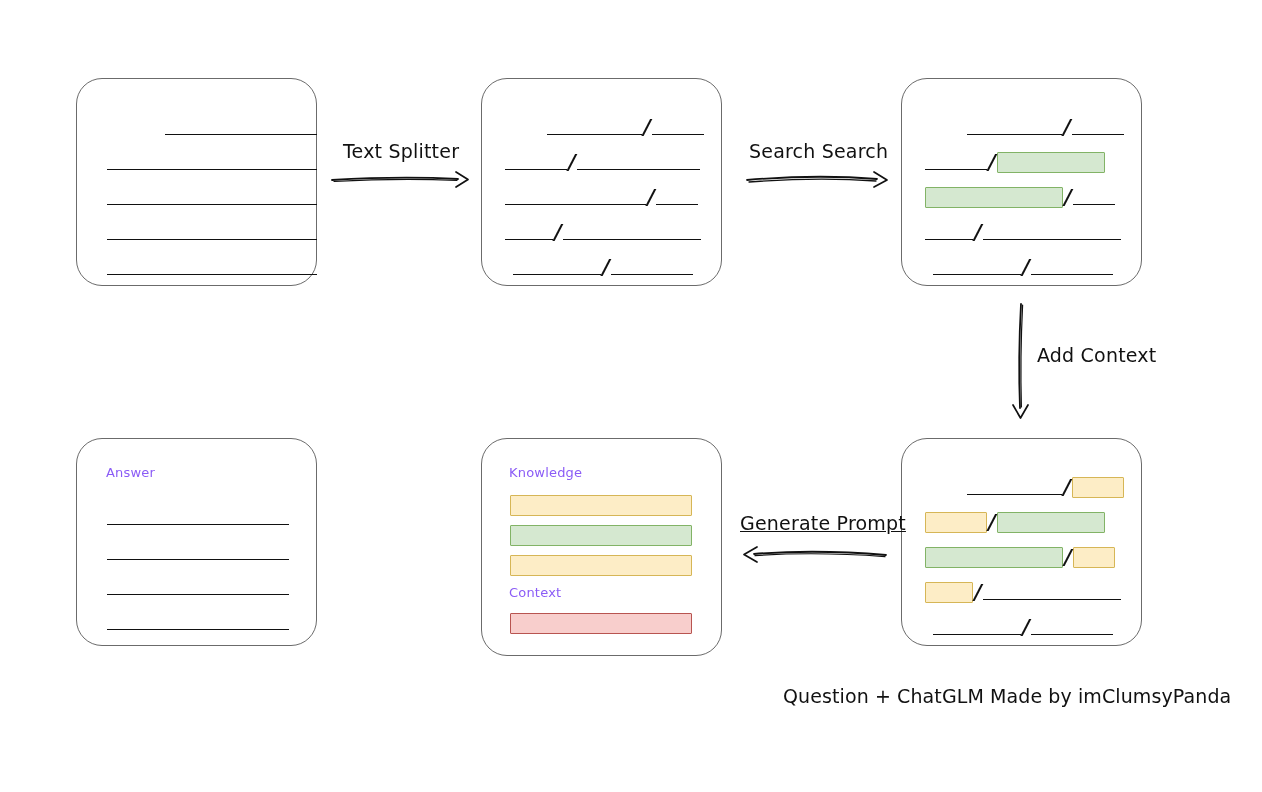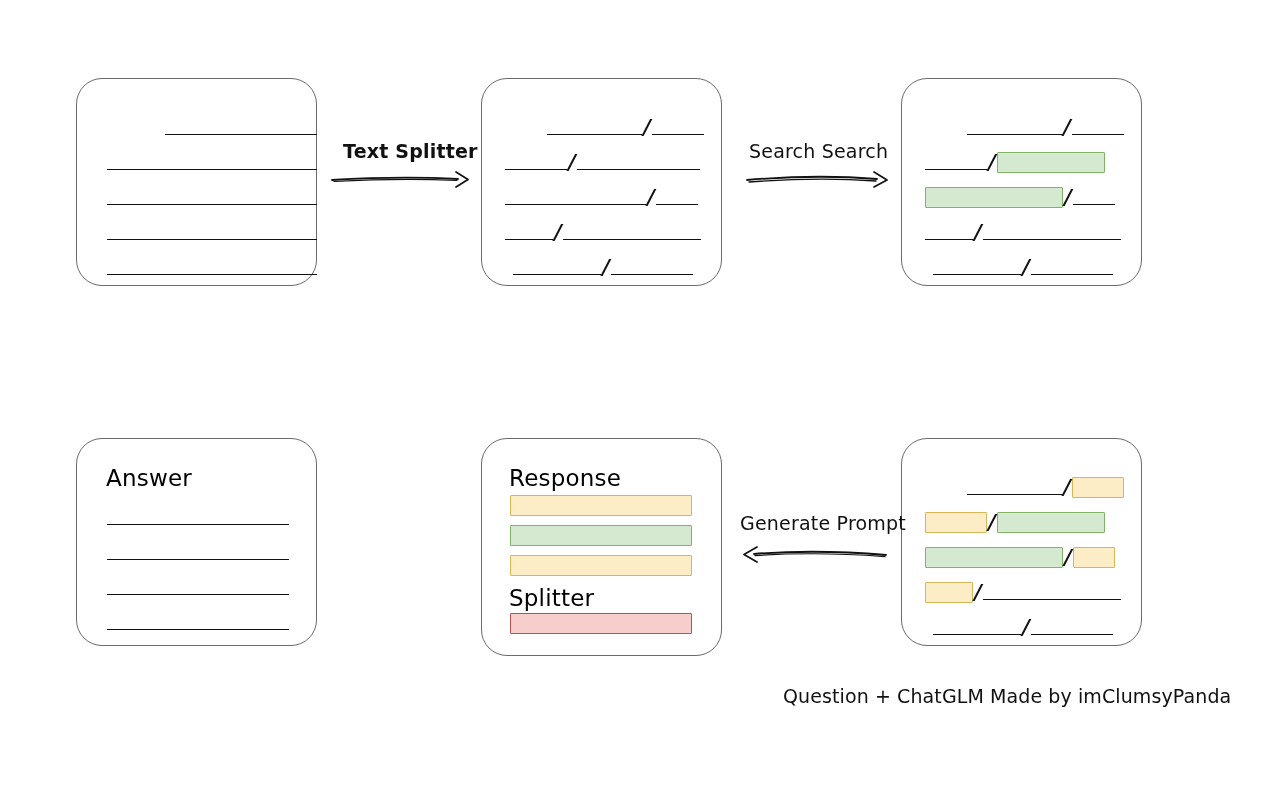--- a/index.html
+++ b/index.html
@@ -82,23 +82,23 @@
     line-height: 14px;
     color: #111111;
     padding: 0 1px;
     transform: translateY(-1px);
   }
 
   
   .box-heading {
     position: absolute;
     font-family: "DejaVu Sans", sans-serif;
-    font-size: 23px;
+    font-size: 13px;
     letter-spacing: 0.2px;
-    color: #000000;
+    color: #8b5cf6;
     white-space: nowrap;
   }
 
   
   .bar {
     position: absolute;
     box-sizing: border-box;
     height: 21px;
     border-radius: 1px;
   }
@@ -147,21 +147,21 @@
         </div>
         <div class="row" style="top: 105px;">
           <span class="seg line" style="width: 210px;"></span>
         </div>
         <div class="row" style="top: 140px;">
           <span class="seg line" style="width: 210px;"></span>
         </div>
       </div>
   </div>
 
-  <div class="arrow-group" style="left:330px; top:140px; width:140px; height:60px;font-weight:bold;">
+  <div class="arrow-group" style="left:330px; top:140px; width:140px; height:60px;">
     <div class="arrow-label" style="left:13px; top:0px;">Text Splitter</div>
     <svg width="140" height="60" viewBox="0 0 140 60">
       <path d="M2,40 Q70,36 128,39" stroke="#111" stroke-width="1.8" fill="none" stroke-linecap="round"></path>
       <path d="M4,41.5 Q70,38 127,40.5" stroke="#111" stroke-width="1.2" fill="none" stroke-linecap="round"></path>
       <path d="M126,32 L138,39.5 L126,47" stroke="#111" stroke-width="1.7" fill="none" stroke-linejoin="round" stroke-linecap="round"></path>
     </svg>
   </div>
 
   <div class="note-box" style="left:481px; top:78px; width:241px; height:208px;">
     <div class="box-inner" id="rows-split_document" style="left:23px; top:38px; right:20px;">
@@ -229,20 +229,28 @@
         </div>
         <div class="row" style="top: 140px;">
           <span class="seg gap" style="width: 8px;"></span>
           <span class="seg line" style="width: 88px;"></span>
           <span class="slash">/</span>
           <span class="seg line" style="width: 82px;"></span>
         </div>
       </div>
   </div>
 
+  <div class="arrow-group" style="left:1000px; top:300px; width:160px; height:120px;">
+    <div class="arrow-label" style="left:37px; top:44px;">Add Context</div>
+    <svg width="160" height="120" viewBox="0 0 160 120">
+      <path d="M21,4 Q18,58 20,108" stroke="#111" stroke-width="1.8" fill="none" stroke-linecap="round"></path>
+      <path d="M22.6,5 Q20,58 21.4,107" stroke="#111" stroke-width="1.2" fill="none" stroke-linecap="round"></path>
+      <path d="M13,105 L20.5,118 L28,105" stroke="#111" stroke-width="1.7" fill="none" stroke-linejoin="round" stroke-linecap="round"></path>
+    </svg>
+  </div>
 
   <div class="note-box" style="left:901px; top:438px; width:241px; height:208px;">
     <div class="box-inner" id="rows-context_added_document" style="left:23px; top:38px; right:20px;">
         <div class="row" style="top: 0px;">
           <span class="seg gap" style="width: 42px;"></span>
           <span class="seg line" style="width: 95px;"></span>
           <span class="slash">/</span>
           <span class="seg hl yellow" style="width: 52px;"></span>
         </div>
         <div class="row" style="top: 35px;">
@@ -263,36 +271,36 @@
         <div class="row" style="top: 140px;">
           <span class="seg gap" style="width: 8px;"></span>
           <span class="seg line" style="width: 88px;"></span>
           <span class="slash">/</span>
           <span class="seg line" style="width: 82px;"></span>
         </div>
       </div>
   </div>
 
   <div class="arrow-group" style="left:738px; top:512px; width:150px; height:60px;">
-    <div class="arrow-label" style="left:2px; top:0px;">Generate Prompt</div>
+    <div class="arrow-label" style="left:2px; top:0px;text-decoration:underline;">Generate Prompt</div>
     <svg width="150" height="60" viewBox="0 0 150 60">
       <path d="M148,43 Q78,37 16,42" stroke="#111" stroke-width="1.8" fill="none" stroke-linecap="round"></path>
       <path d="M147,44.6 Q78,39.5 17,43.6" stroke="#111" stroke-width="1.2" fill="none" stroke-linecap="round"></path>
       <path d="M19,35 L6,42.5 L19,50" stroke="#111" stroke-width="1.7" fill="none" stroke-linejoin="round" stroke-linecap="round"></path>
     </svg>
   </div>
 
   <div class="note-box" style="left:481px; top:438px; width:241px; height:218px;">
-    <div class="box-heading" style="left:27px; top:26px;">Response</div>
+    <div class="box-heading" style="left:27px; top:26px;">Knowledge</div>
     <div id="bars-knowledge">
         <div class="bar yellow" style="left: 28px; top: 56px; width: 182px;"></div>
         <div class="bar green" style="left: 28px; top: 86px; width: 182px;"></div>
         <div class="bar yellow" style="left: 28px; top: 116px; width: 182px;"></div>
       </div>
-    <div class="box-heading" style="left:27px; top:146px;">Splitter</div>
+    <div class="box-heading" style="left:27px; top:146px;">Context</div>
     <div id="bars-question">
         <div class="bar red" style="left: 28px; top: 174px; width: 182px;"></div>
       </div>
   </div>
 
 
   <div class="note-box" style="left:76px; top:438px; width:241px; height:208px;">
     <div class="box-heading" style="left:29px; top:26px;">Answer</div>
     <div class="box-inner" id="rows-answer" style="left:30px; top:68px; right:28px;">
         <div class="row" style="top: 0px;">

